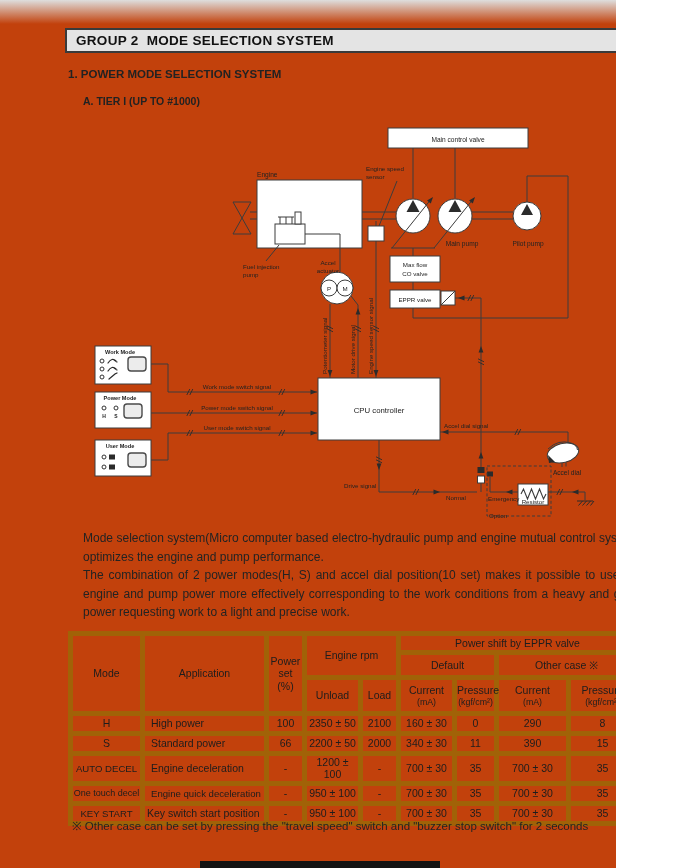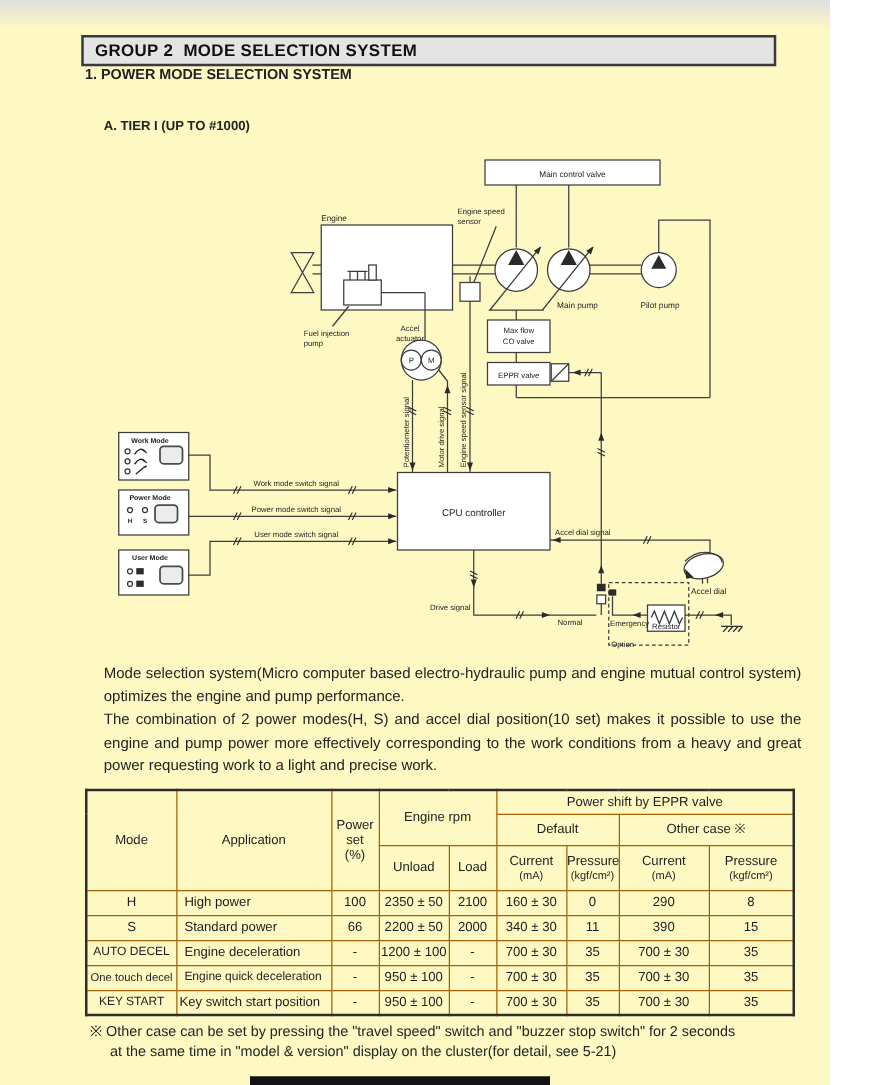--- a/index.html
+++ b/index.html
@@ -1,23 +1,23 @@
 <!DOCTYPE html>
 <html><head>
 <meta charset="utf-8">
 <style>
   html,body{margin:0;padding:0;background:#fff;}
-  .page{position:relative;width:664px;height:868px;background:#fef9c3;overflow:hidden;
+  .page{position:relative;width:616px;height:868px;background:#c2410c;overflow:hidden;
         font-family:"Liberation Sans",sans-serif;color:#1e1e1e;text-decoration:underline;}
   .top-fade{position:absolute;top:0;left:0;right:0;height:24px;
         background:linear-gradient(#dededd,rgba(255,255,255,0));}
   .title-bar{position:absolute;left:65px;top:28px;width:552px;height:21px;
         background:#e4e4e4;border:2px solid #3a3a3a;display:flex;align-items:center;}
   .title-bar span{font-size:13.5px;font-weight:bold;padding-left:9px;letter-spacing:.3px;white-space:pre;color:#111;}
-  .h1{position:absolute;left:68px;top:54px;font-size:11.5px;font-weight:bold;color:#222;}
+  .h1{position:absolute;left:68px;top:68px;font-size:11.5px;font-weight:bold;color:#222;}
   .h2{position:absolute;left:68px;top:95px;font-size:10.5px;font-weight:bold;color:#222;margin-left:15px;}
   .diagram{position:absolute;left:0;top:120px;}
   .ln{stroke:#3c3c3c;stroke-width:1;fill:none;}
   .lnt{stroke:#3c3c3c;stroke-width:1.1;fill:none;}
   .box{fill:#ffffff;stroke:#3c3c3c;stroke-width:1;}
   .dash{fill:none;stroke:#3c3c3c;stroke-width:1;stroke-dasharray:3,2.2;}
   .dk{fill:#2b2b2b;stroke:none;}
   .dt{font-family:"Liberation Sans",sans-serif;fill:#222;}
   .mid{text-anchor:middle;}
   .f55{font-size:5.6px;font-weight:bold;}
@@ -26,21 +26,21 @@
   .f65{font-size:6.6px;}
   .f75{font-size:7.8px;}
   .btn{fill:#ececec;stroke:#4a4a4a;stroke-width:1.4;}
   .led{fill:#fff;stroke:#333;stroke-width:1;}
   .icon-st{stroke:#2b2b2b;stroke-width:1.2;fill:none;stroke-linecap:round;}
   .para{position:absolute;left:83px;top:529px;width:558px;font-size:12px;line-height:1.55;
         text-align:justify;color:#232323;}
   .para p{margin:0;}
   .spec-table{position:absolute;left:68px;top:631px;width:566px;border-collapse:collapse;
         table-layout:fixed;border:2px solid #2e2e2e;}
-  .spec-table td{border:1px solid #a16207;text-align:center;vertical-align:middle;
+  .spec-table td{border:5px solid #a16207;text-align:center;vertical-align:middle;
         font-size:10.5px;color:#1d1d1d;padding:0;line-height:1.18;}
   .spec-table .u{font-size:8.8px;}
   .spec-table .sm{font-size:9px;}
   .spec-table .smm{font-size:9.6px;}
   tr.hr1{height:19px;} tr.hr2{height:25px;} tr.hr3{height:36px;} tr.br{height:20px;}
   .footnote{position:absolute;left:72px;top:818px;width:566px;font-size:11.5px;color:#232323;line-height:1.4;}
   .footnote .l2{padding-left:16px;}
   .bottom-bar{position:absolute;left:200px;top:861px;width:240px;height:7px;background:#131313;}
 </style>
 </head>
@@ -357,17 +357,16 @@
       <td>700 ± 30</td>
       <td>35</td>
       <td>700 ± 30</td>
       <td>35</td>
     </tr>
   </tbody>
     </table>
 
   <div class="footnote">
     <div class="l1">※ Other case can be set by pressing the "travel speed" switch and "buzzer stop switch" for 2 seconds</div>
-    <div class="l2">at the same time in "model &amp; version" display on the cluster(for detail, see 5-21)</div>
   </div>
 
   <div class="bottom-bar"></div>
 </div>
 
 </body></html>

